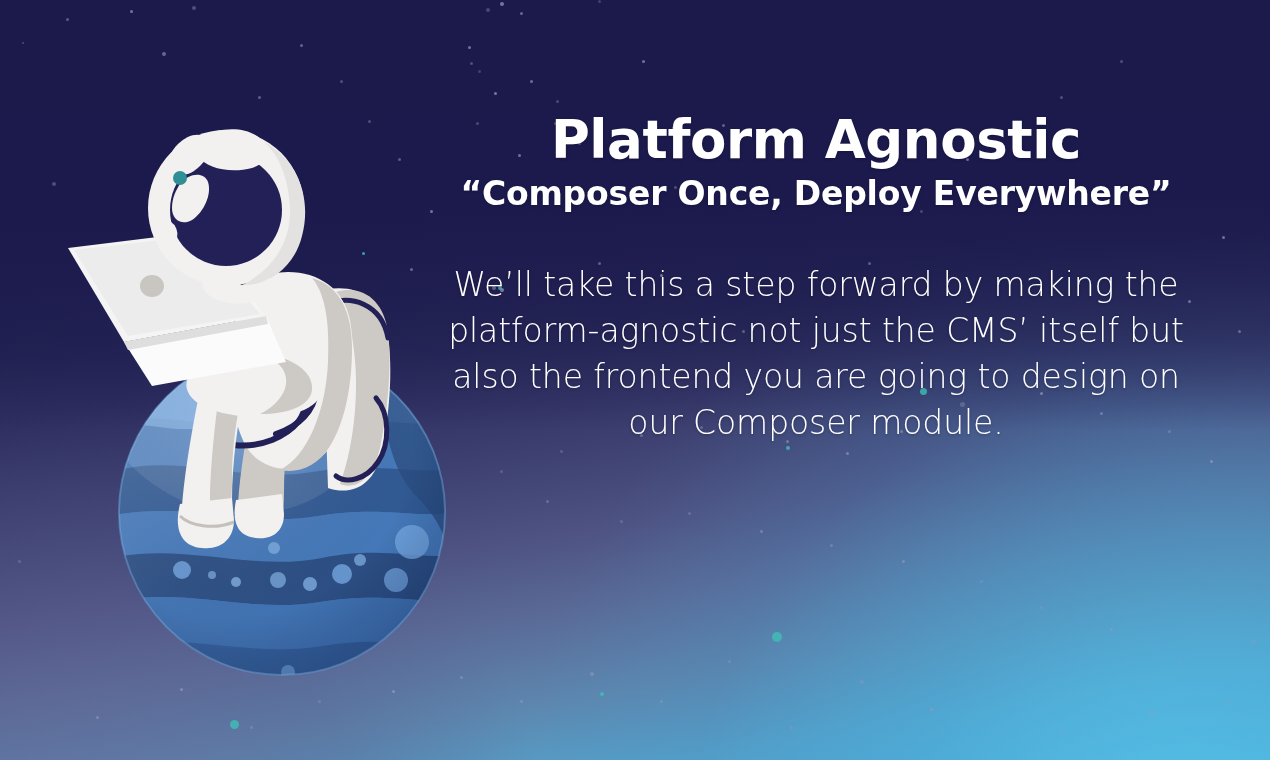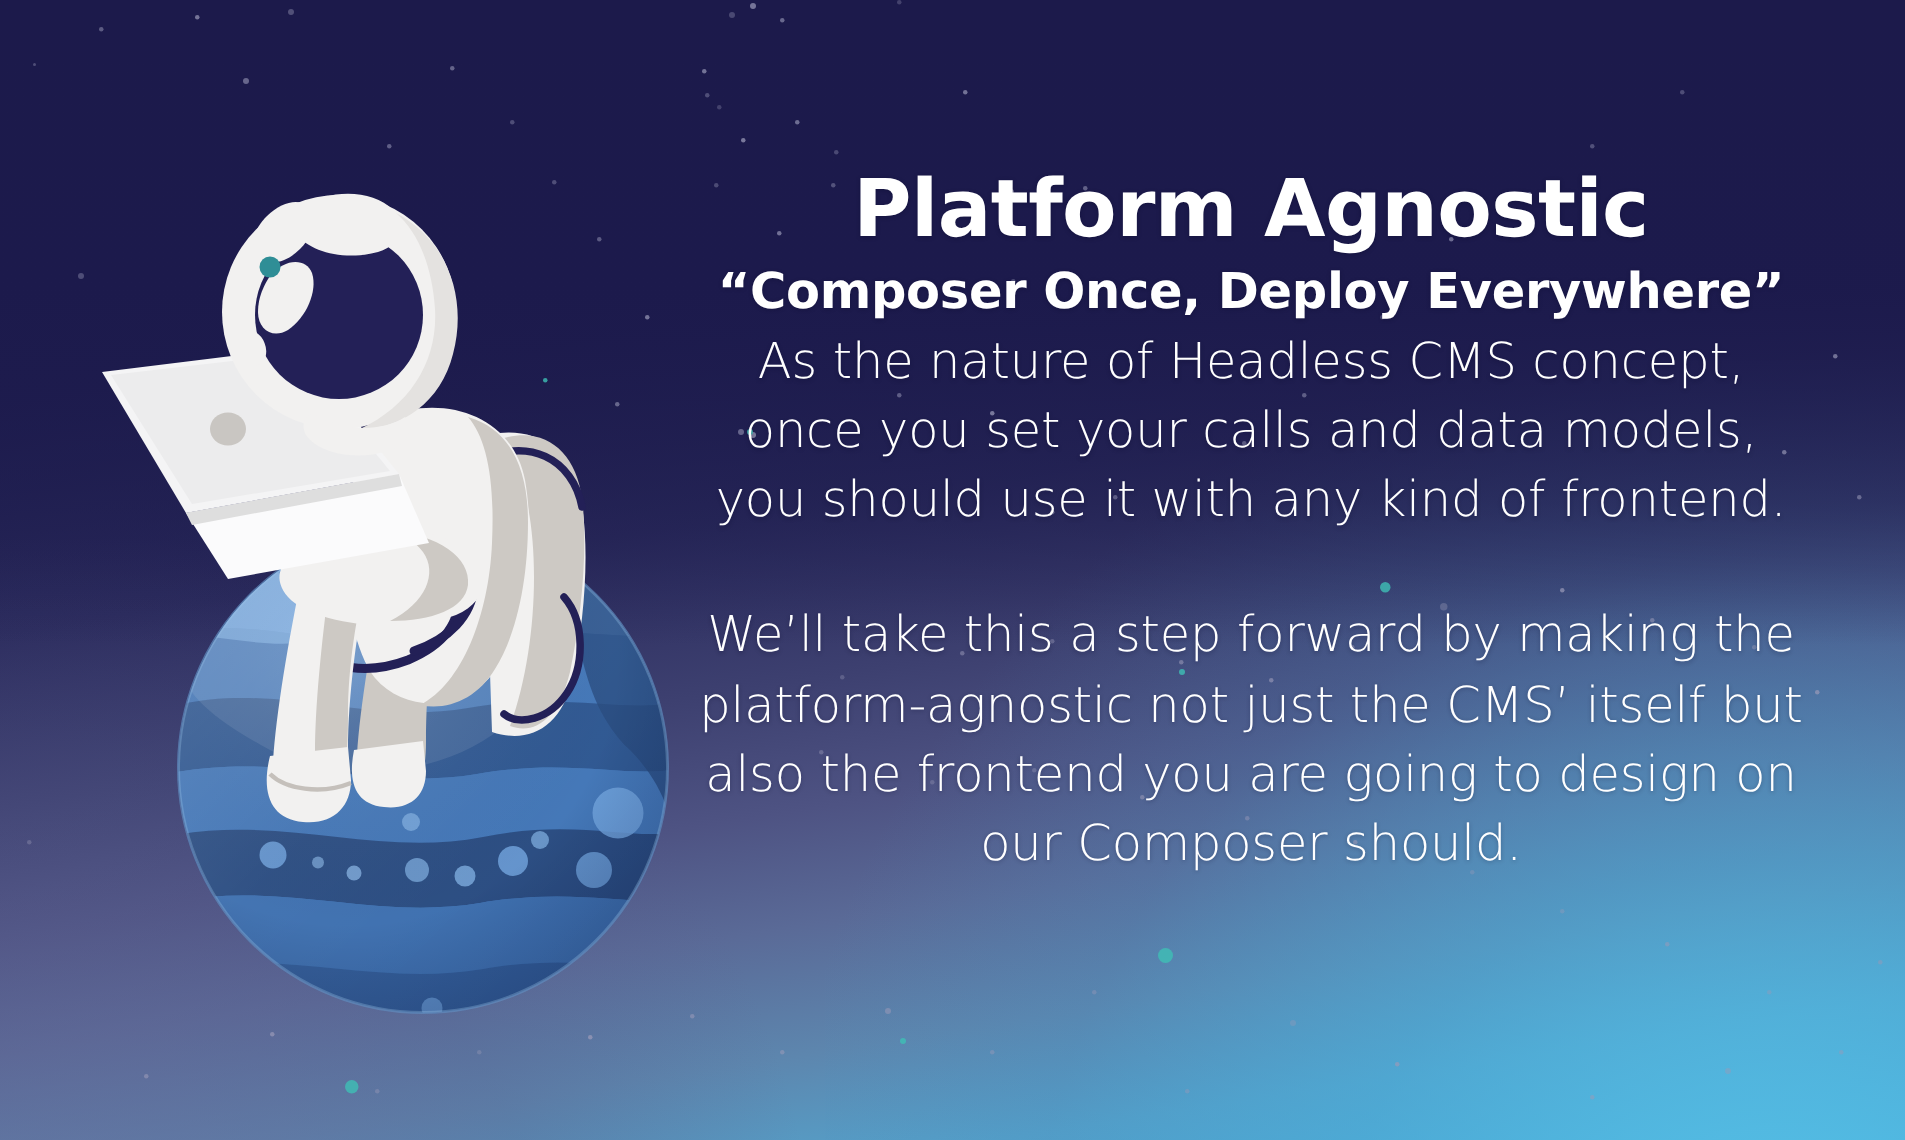--- a/index.html
+++ b/index.html
@@ -83,21 +83,21 @@
     left: 60px;
     top: 80px;
     width: 420px;
     height: 610px;
   }
   .illustration svg { display: block; width: 100%; height: 100%; }
 
   
   .text-panel {
     position: absolute;
-    left: 464px;
+    left: 446px;
     top: 112px;
     width: 740px;
     text-align: center;
     color: #ffffff;
   }
   .headline {
     font-size: 53px;
     font-weight: bold;
     line-height: 1.06;
     letter-spacing: -0.4px;
@@ -347,18 +347,17 @@
 
           <path d="M150 196 C 166 208, 196 208, 210 198 C 216 206, 212 216, 200 220 C 178 228, 152 222, 144 210 C 140 202, 144 196, 150 196 Z" fill="#f2f1f0"></path>
         </g>
       </g>
     </svg>
   </div>
 
   <div class="text-panel">
     <h1 class="headline">Platform Agnostic</h1>
     <div class="subhead">“Composer Once, Deploy Everywhere”</div>
-    <p class="para">As the nature of Headless CMS concept, once you set your calls and data models, you should use it with any kind of frontend.</p>
     <div class="para-gap"></div>
-    <p class="para">We’ll take this a step forward by making the platform-agnostic not just the CMS’ itself but also the frontend you are going to design on our Composer should.</p>
+    <p class="para">We’ll take this a step forward by making the platform-agnostic not just the CMS’ itself but also the frontend you are going to design on our Composer module.</p>
   </div>
 
 </div>
 
 </body></html>

